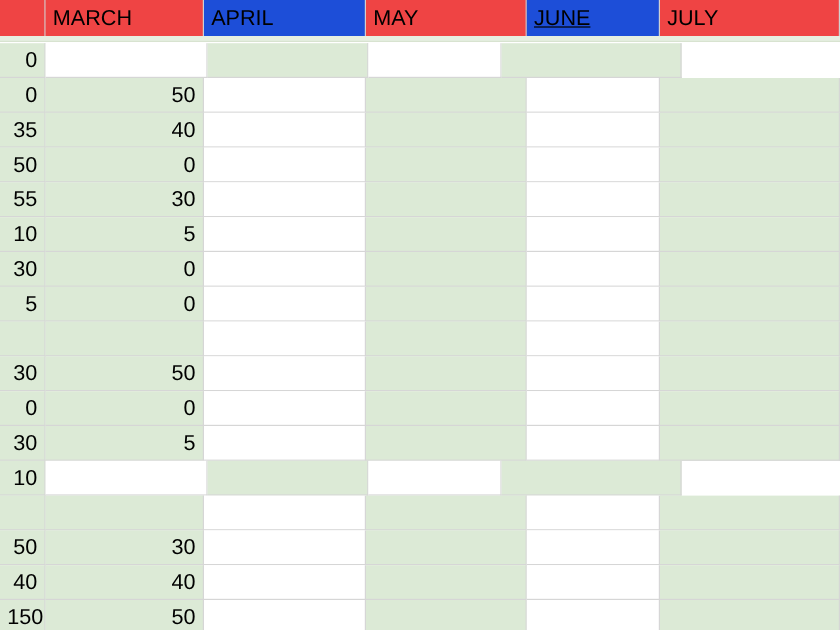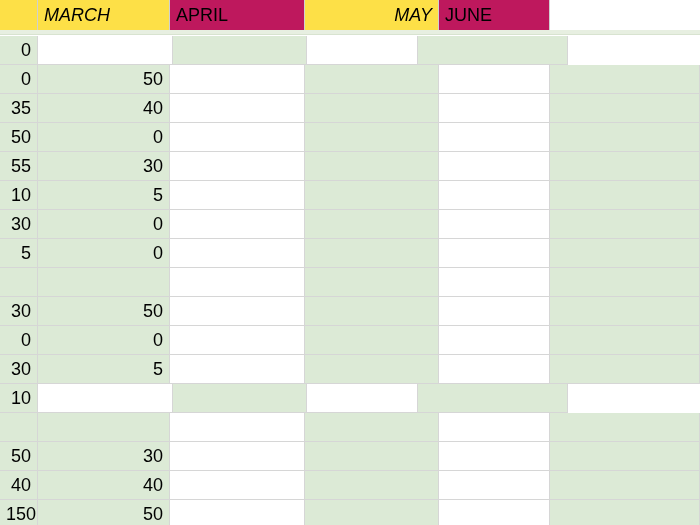--- a/index.html
+++ b/index.html
@@ -29,57 +29,58 @@
       position: absolute;
       left: 0; right: 0; bottom: -5px; height: 4px;
       background: #e7efe1;
       border-bottom: 1px solid #d8e3d0;
     }
     .hcell {
       height: 30px;
       line-height: 30px;
       padding: 0 6px;
       border-right: 1px solid #d0d0d0;
-      background: #be185d;
+      background: #1d4ed8;
       font-size: 18px;
       white-space: nowrap;
       overflow: hidden;
     }
-    .hcell.green { background: #fde047; font-style: italic; }
+    .hcell.green { background: #ef4444; }
     .row { display: flex; }
     .cell {
       height: 29px;
       line-height: 29px;
       border-right: 1px solid #d6d6d6;
       border-bottom: 1px solid #d6d6d6;
       padding: 0 6px;
       text-align: right;
       font-size: 18px;
       background: #fff;
       overflow: hidden;
     }
     .cell.green { background: #dcead6; }
     .col-a { width: 38px; min-width: 38px; }
     .col-b { width: 132px; min-width: 132px; }
     .col-c { width: 135px; min-width: 135px; }
-    .col-d { width: 134px; min-width: 134px; text-align: right; }
-    .col-e { width: 111px; min-width: 111px; }
+    .col-d { width: 134px; min-width: 134px; }
+    .col-e { width: 111px; min-width: 111px; text-decoration: underline; }
     .col-f { width: 150px; min-width: 150px; }
     .body-rows { margin-top: 5px; }
   </style>
 </head>
 <body>
 
 <div class="sheet">
   <div class="header-row">
     <div class="hcell green col-a"></div>
     <div class="hcell green col-b">MARCH</div>
     <div class="hcell col-c">APRIL</div>
     <div class="hcell green col-d">MAY</div>
     <div class="hcell col-e">JUNE</div>
+    <div class="hcell green col-f">JULY</div>
   </div>
   <div class="body-rows" id="body-rows">
       <div class="row">
         <div class="cell col-a green">0</div>
         <div class="cell col-c"></div>
         <div class="cell col-d green"></div>
         <div class="cell col-e"></div>
         <div class="cell col-f green"></div>
       </div>
       <div class="row">

